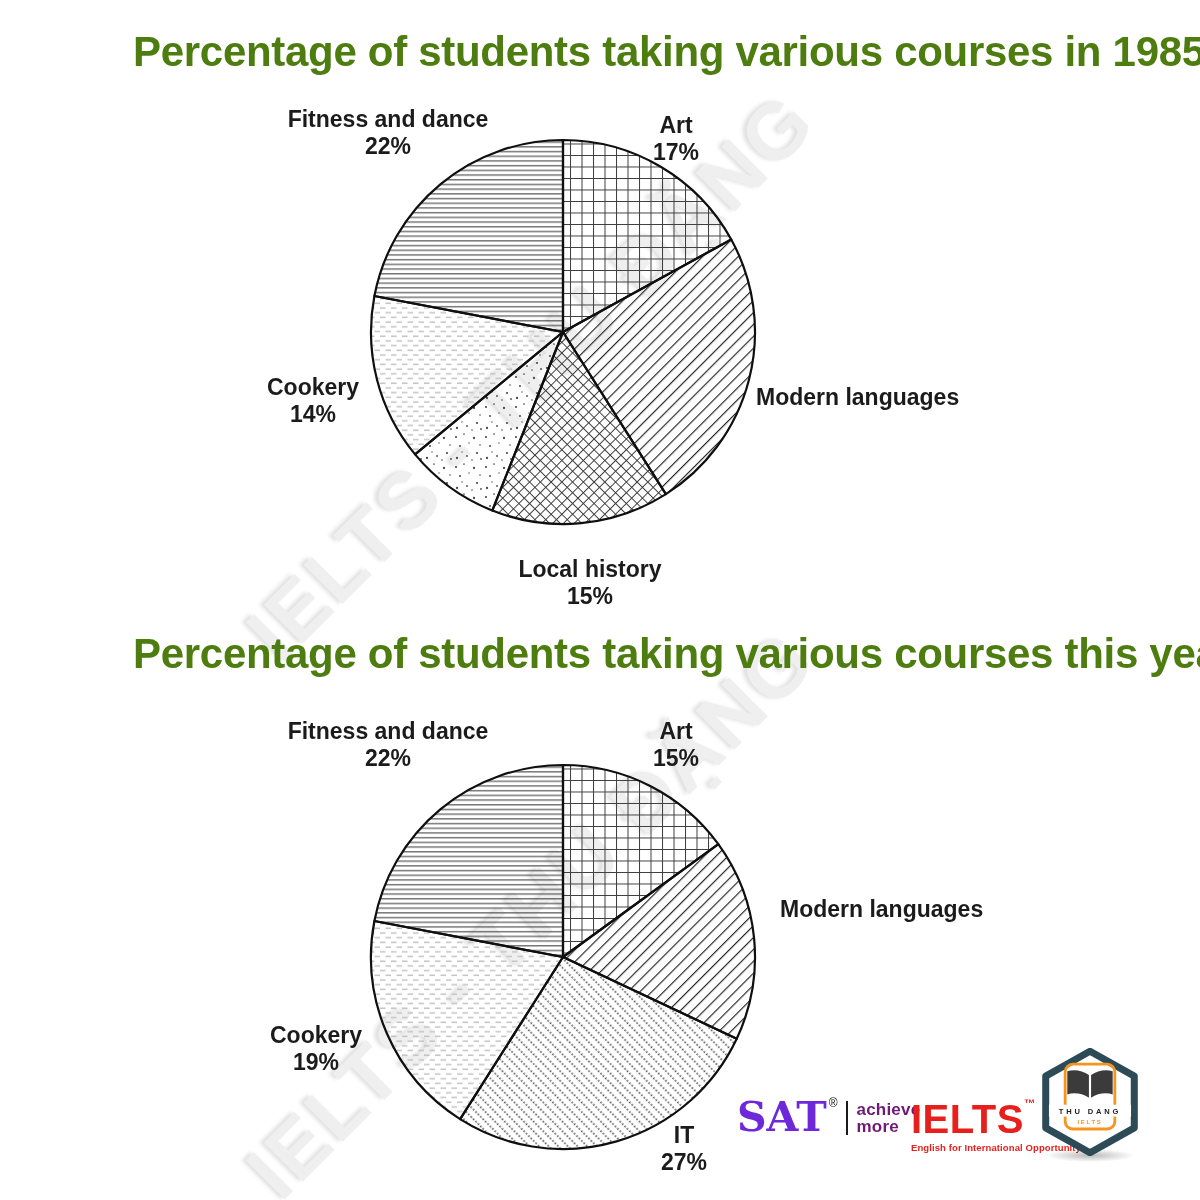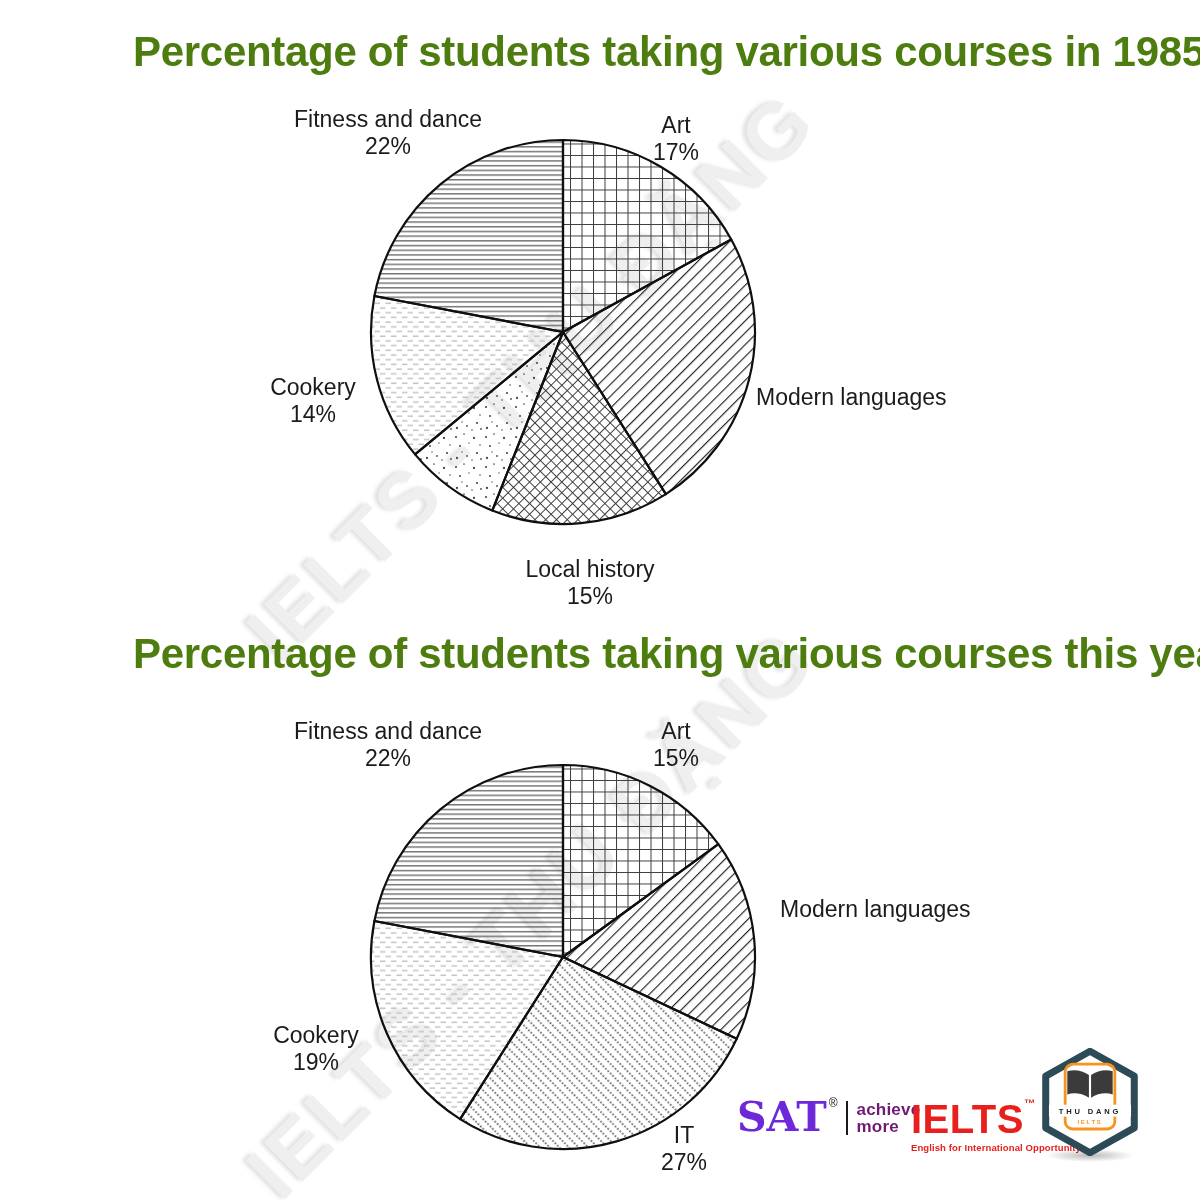--- a/index.html
+++ b/index.html
@@ -12,21 +12,21 @@
     position:absolute;font-size:42px;font-weight:700;letter-spacing:-0.3px;
     color:#4d7c0f;white-space:nowrap;z-index:3;
   }
   #title-0{left:133px;top:28px;}
   #title-1{left:133px;top:630px;}
   .chart-layer{position:absolute;left:0;top:0;width:1200px;height:1200px;z-index:2;pointer-events:none;}
   .pie{position:absolute;width:400px;height:400px;overflow:visible;}
   #pie-svg-0{left:363px;top:132px;}
   #pie-svg-1{left:363px;top:757px;}
   .slice-label{
-    position:absolute;font-size:23px;font-weight:400;line-height:27px;
+    position:absolute;font-size:23px;font-weight:700;line-height:27px;
     color:#1b1b1b;text-align:center;transform:translateX(-50%);
     white-space:nowrap;z-index:3;
   }
   .slice-label.left{transform:none;text-align:right;}
   .watermark{
     position:absolute;font-size:80px;font-weight:800;letter-spacing:3px;
     color:#efefef;white-space:nowrap;z-index:1;
     text-shadow:-3px -3px 4px rgba(90,90,90,0.18), 3px 3px 3px #ffffff;
     transform-origin:left center;transform:rotate(-45deg);
   }

